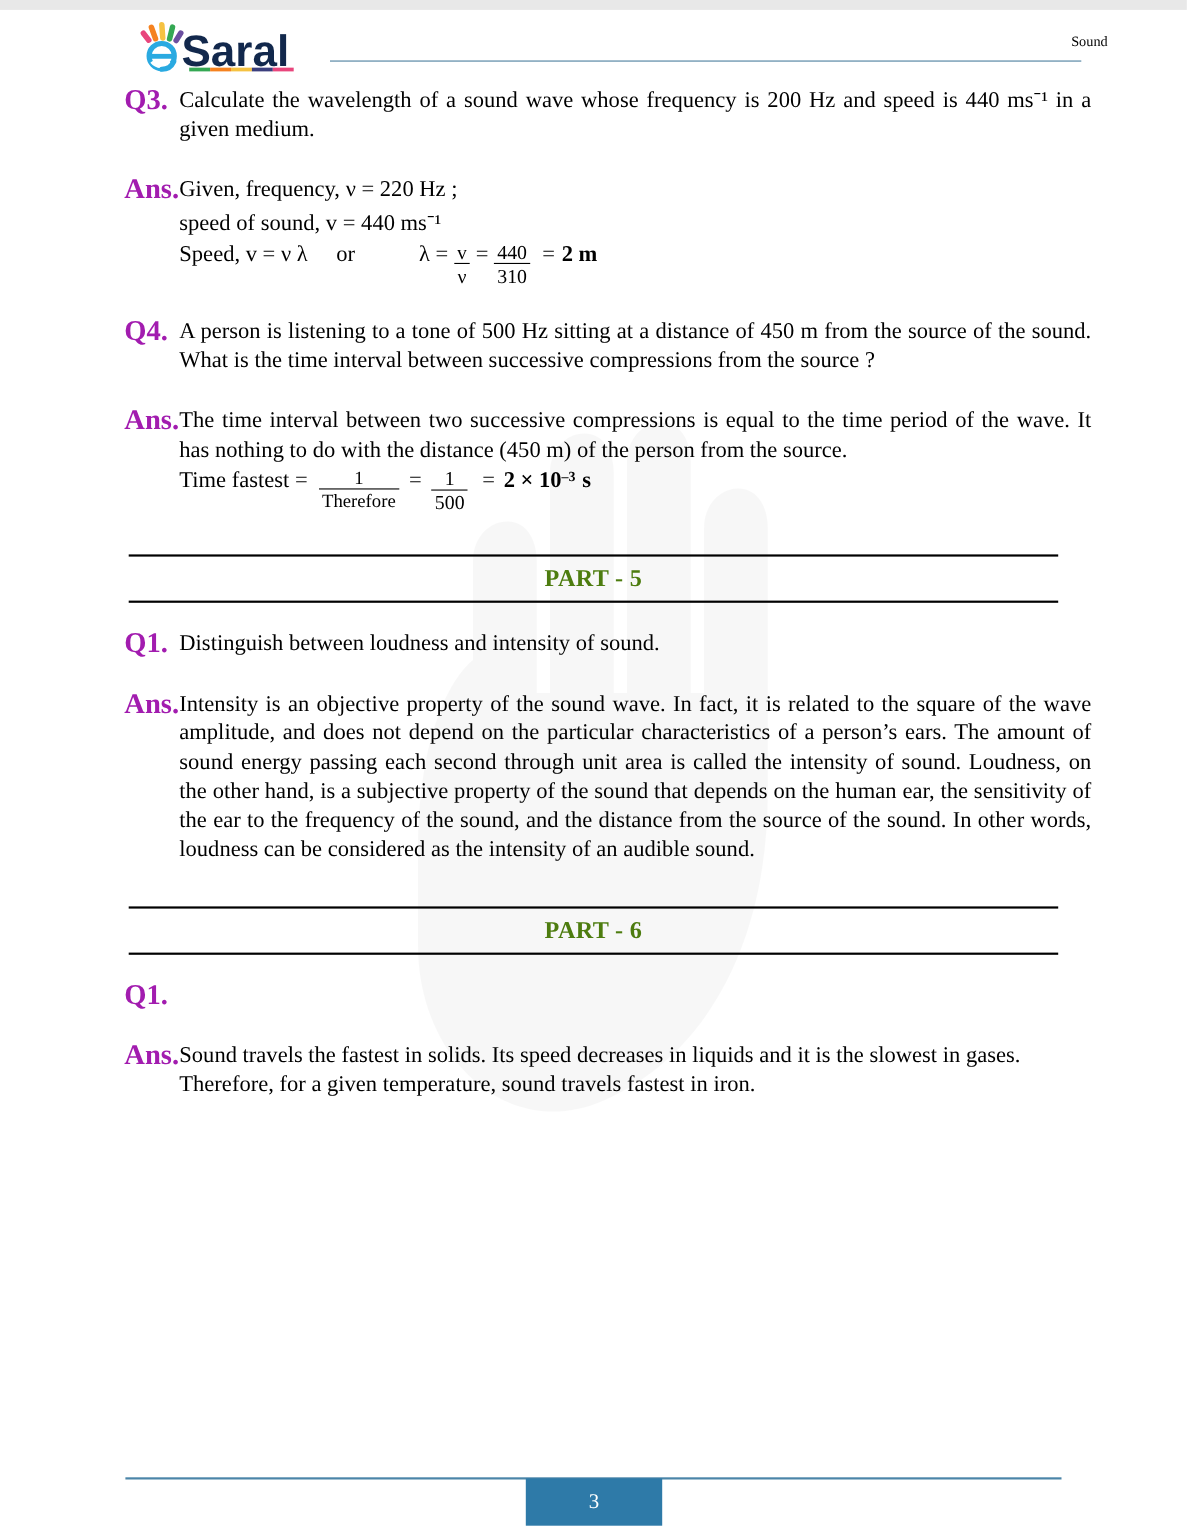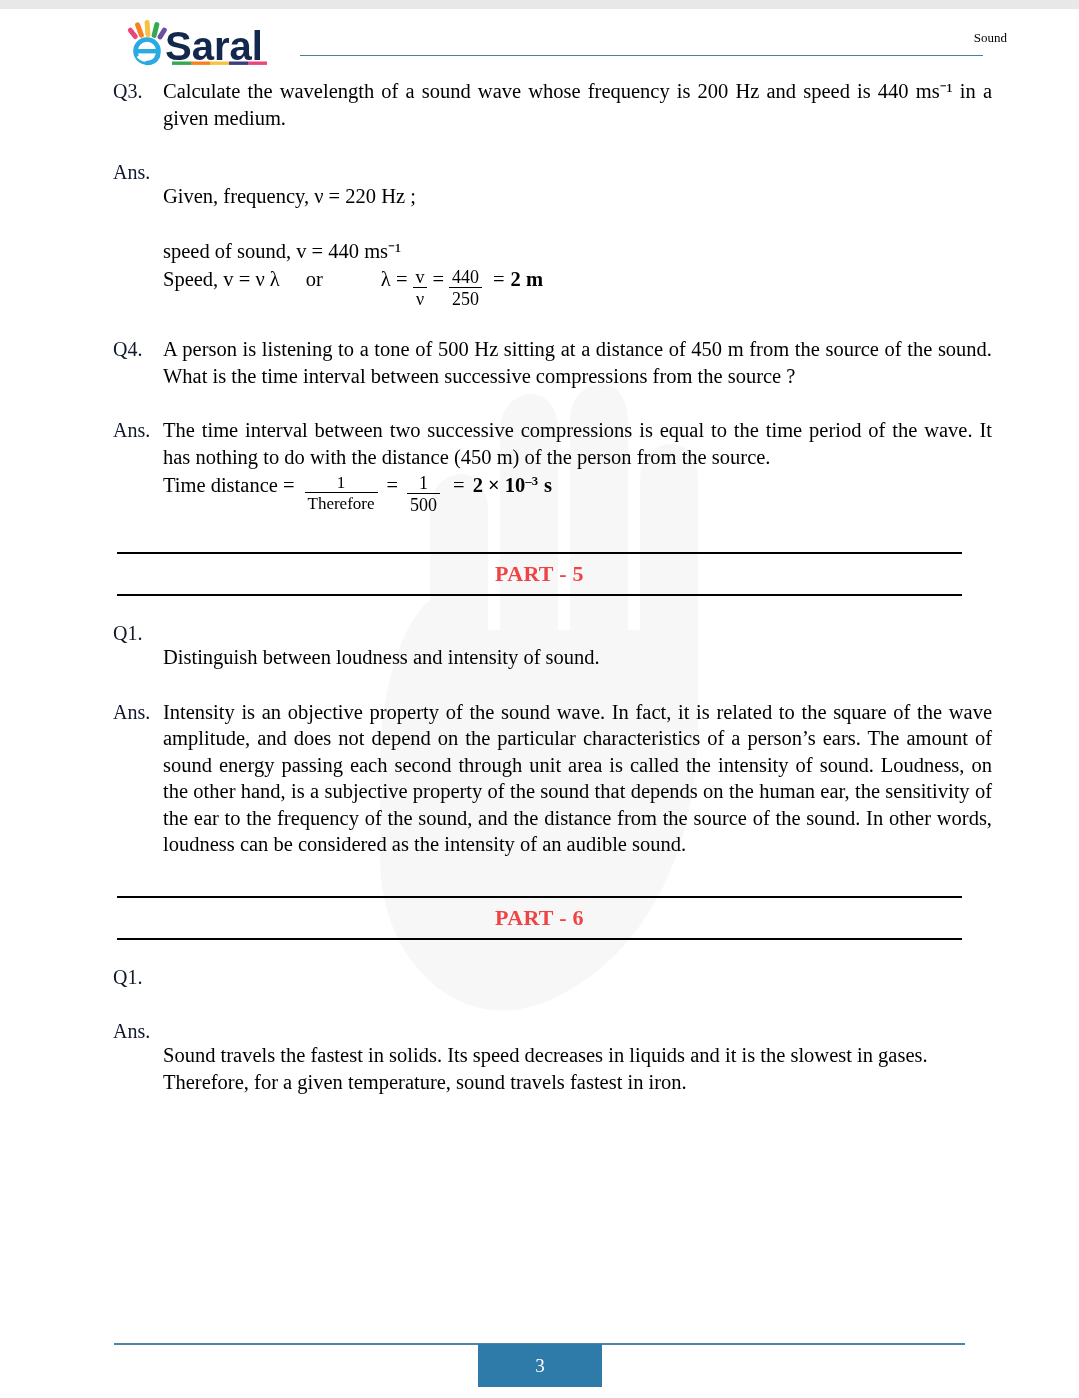--- a/index.html
+++ b/index.html
@@ -85,36 +85,36 @@
   }
 
   .qa-row {
     display: flex;
     align-items: flex-start;
     padding: 0 87px 0 113px;
     margin-bottom: 4px;
   }
   .qa-label {
     flex: 0 0 50px;
-    font-weight: normal;
-    font-size: 20px;
+    font-weight: bold;
+    font-size: 26px;
     line-height: 26px;
-    color: #0f172a;
+    color: #a21caf;
     font-family: "Liberation Serif", serif;
   }
   .qa-text {
     flex: 1 1 auto;
     font-size: 20.5px;
     line-height: 26.5px;
     color: #000;
     text-align: justify;
     text-justify: inter-word;
     font-family: "Liberation Serif", serif;
   }
-  .qa-text.nojust { text-align: left; margin-top: 24px; }
+  .qa-text.nojust { text-align: left; }
   .spacer-md { height: 24px; }
   .spacer-lg { height: 34px; }
 
   
   .math-line {
     display: flex;
     padding-left: 163px;
     font-size: 20.5px;
     font-family: "Liberation Serif", serif;
     color: #000;
@@ -153,21 +153,21 @@
     height: 2.2px;
     background: #000;
     width: 100%;
   }
   .part-title {
     text-align: center;
     font-weight: bold;
     font-size: 22px;
     letter-spacing: 0.3px;
     padding: 7px 0 7px 0;
-    color: #ef4444;
+    color: #4d7c0f;
     font-family: "Liberation Serif", serif;
   }
 
   
   .footer {
     position: absolute;
     left: 0;
     bottom: 0;
     width: 1079px;
     height: 80px;
@@ -266,42 +266,42 @@
       <span>or</span>
       <span class="gap-big"></span>
       <span>λ =</span>
       <span class="frac">
         <span class="num">v</span>
         <span class="den">ν</span>
       </span>
       <span>=</span>
       <span class="frac">
         <span class="num">440</span>
-        <span class="den">250</span>
+        <span class="den">310</span>
       </span>
       <span style="padding-left:6px">=</span>
       <span class="bold-res" style="padding-left:6px">2 m</span>
     </div>
 
     <div class="spacer-md"></div>
 
     <div class="qa-row">
       <div class="qa-label">Q4.</div>
       <div class="qa-text">A person is listening to a tone of 500 Hz sitting at a distance of 450 m from the source of the sound. What is the time interval between successive compressions from the source ?</div>
     </div>
 
     <div class="spacer-md"></div>
 
     <div class="qa-row">
       <div class="qa-label">Ans.</div>
       <div class="qa-text">The time interval between two successive compressions is equal to the time period of the wave. It has nothing to do with the distance (450 m) of the person from the source.</div>
     </div>
 
     <div class="math-line">
-      <span>Time  distance  =</span>
+      <span>Time  fastest  =</span>
       <span class="frac wide" style="margin-left:10px">
         <span class="num">1</span>
         <span class="den">Therefore</span>
       </span>
       <span style="padding:0 4px">=</span>
       <span class="frac">
         <span class="num">1</span>
         <span class="den">500</span>
       </span>
       <span style="padding-left:8px">=</span>

